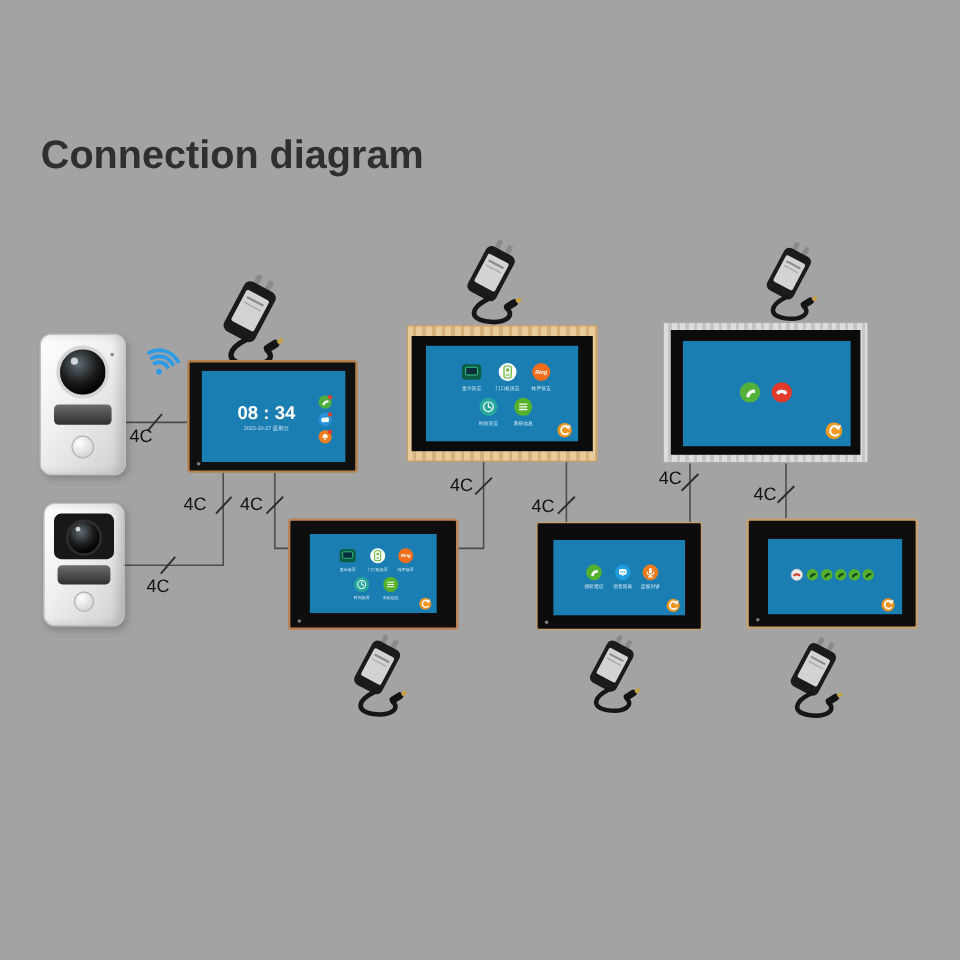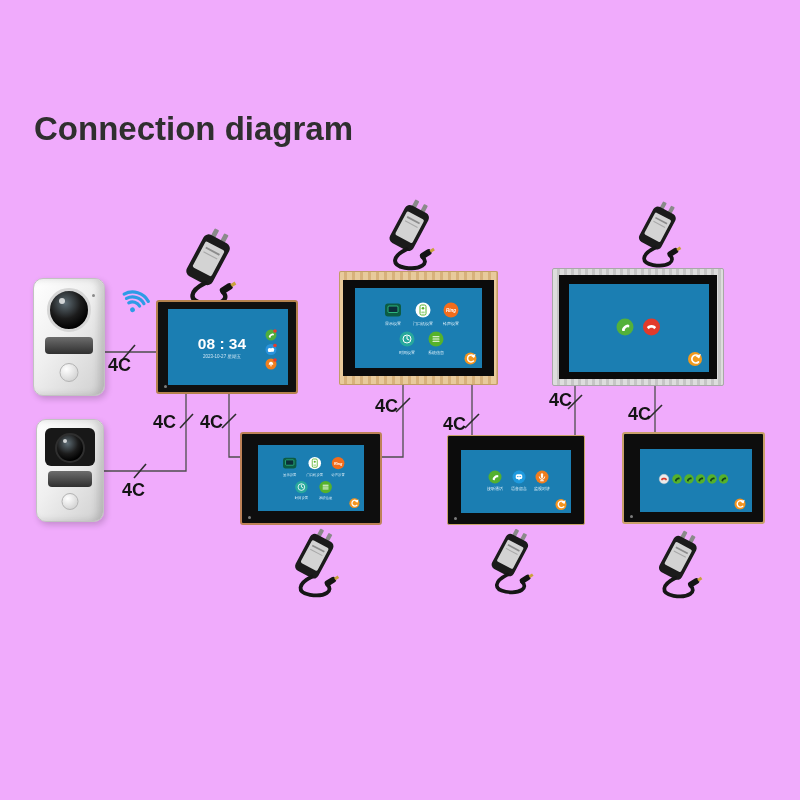--- a/index.html
+++ b/index.html
@@ -1,24 +1,24 @@
 <!DOCTYPE html>
 <html><head>
 <meta charset="utf-8">
 <style>
   html,body{margin:0;padding:0;background:#fff;}
-  .stage{position:relative;width:800px;height:800px;background:#f0abfc;overflow:hidden;
+  .stage{position:relative;width:800px;height:800px;background:#a3a3a3;overflow:hidden;
          font-family:"Liberation Sans",sans-serif;}
   .abs{position:absolute;}
   
   .title{left:34px;top:110px;font-size:33px;font-weight:bold;color:#2f2f2f;letter-spacing:0px;}
   .subtitle{left:35px;top:176px;font-size:19px;color:#3d3d3d;}
   
   .wires{left:0;top:0;}
-  .cable-label{font-size:18px;font-weight:bold;color:#141414;}
+  .cable-label{font-size:15px;font-weight:normal;color:#141414;}
   
   .cam-body{width:100%;height:100%;border-radius:10px;border:1px solid #c2c2c2;
     background:linear-gradient(125deg,#ffffff 0%,#efefef 45%,#cfcfcf 100%);
     box-shadow:inset -5px 0 7px rgba(0,0,0,.14),2px 3px 6px rgba(0,0,0,.18);position:relative;}
   .cam-lens{position:absolute;top:9px;left:50%;transform:translateX(-50%);
     width:38px;height:38px;border-radius:50%;border:3px solid #d6d6d6;
     background:radial-gradient(circle at 40% 32%,#5f6d75 0%,#1c1c1c 45%,#000 75%);}
   .cam-lens::after{content:"";position:absolute;left:9px;top:7px;width:6px;height:6px;
     border-radius:50%;background:rgba(255,255,255,.75);}
   .cam-mic{position:absolute;right:9px;top:15px;width:3px;height:3px;border-radius:50%;background:#8a8a8a;}

